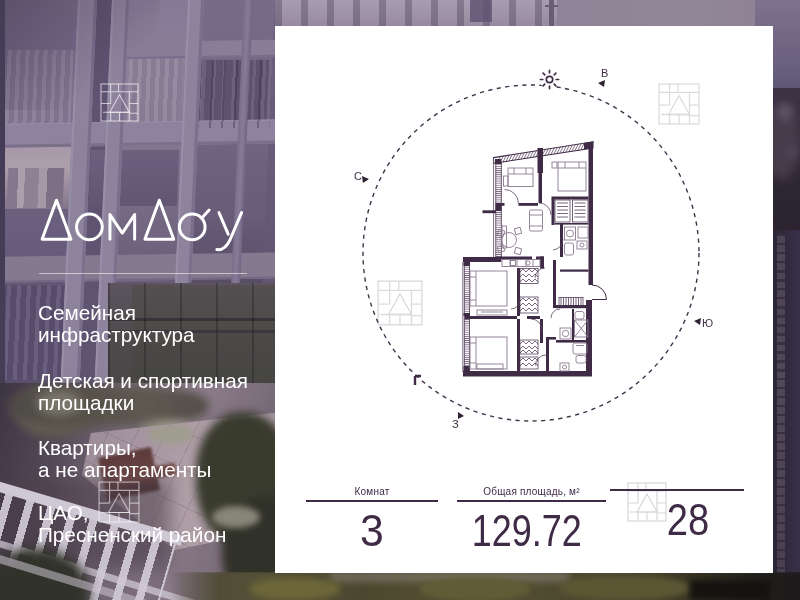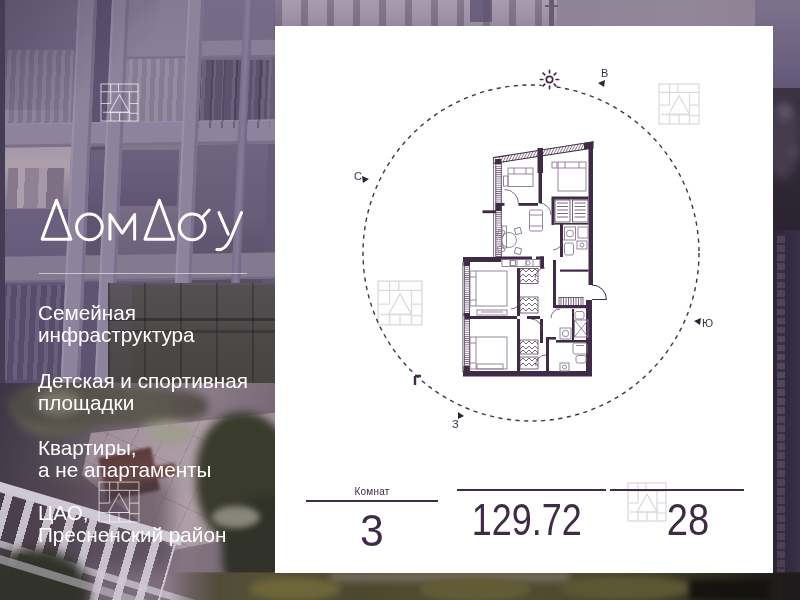--- a/index.html
+++ b/index.html
@@ -424,20 +424,21 @@
    </g>
   </g>
  </svg>
 
  <div class="col" style="left:31px;width:132px">
    <div class="lbl">Комнат</div>
       <div class="ln"></div>
       <div class="num" style="transform:scaleX(.95)">3</div>
  </div>
  <div class="col" style="left:182px;width:149px">
+   <div class="lbl">Общая площадь, м²</div>
       <div class="ln"></div>
       <div class="num" style="transform:scaleX(.8) translateX(-6px)">129.72</div>
  </div>
  <div class="col" style="left:335px;width:134px">
       <div class="ln"></div>
       <div class="num" style="transform:scaleX(.85) translateX(13px)">28</div>
  </div>
 </div>
 
 </body></html>

